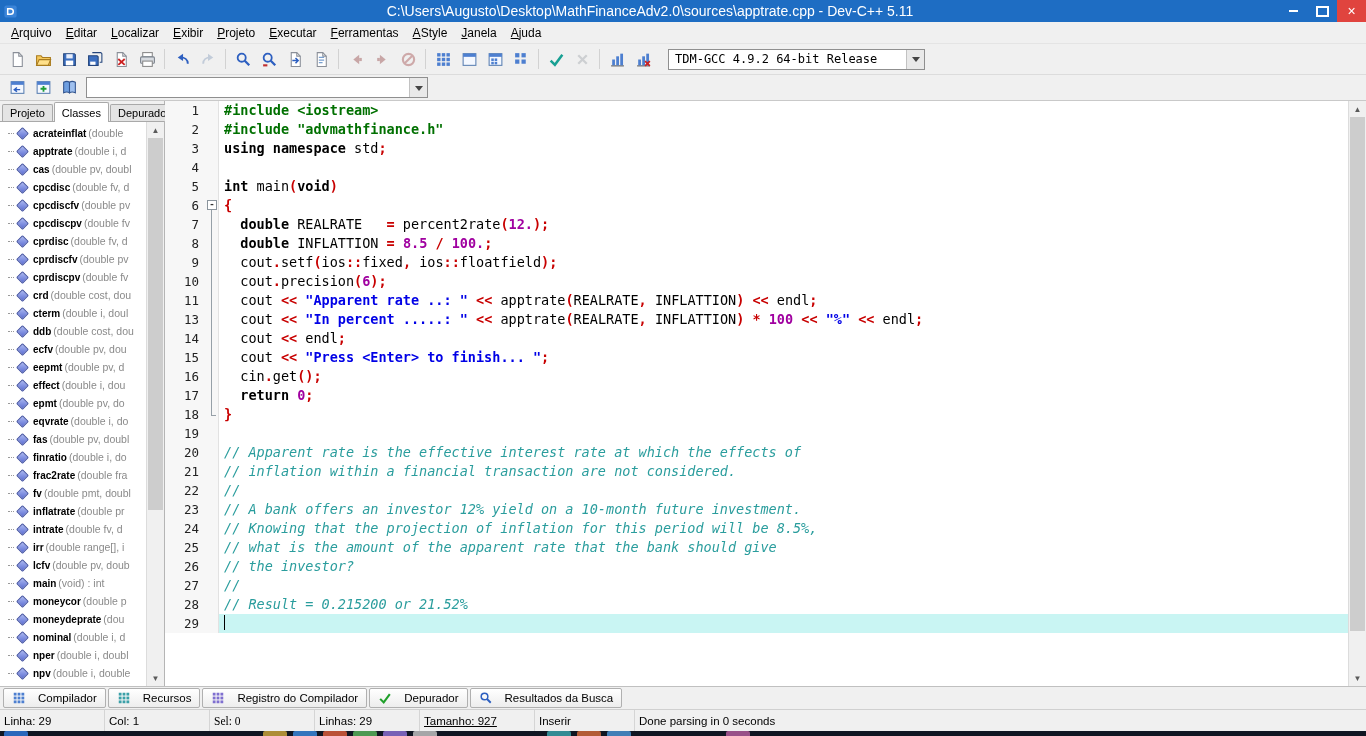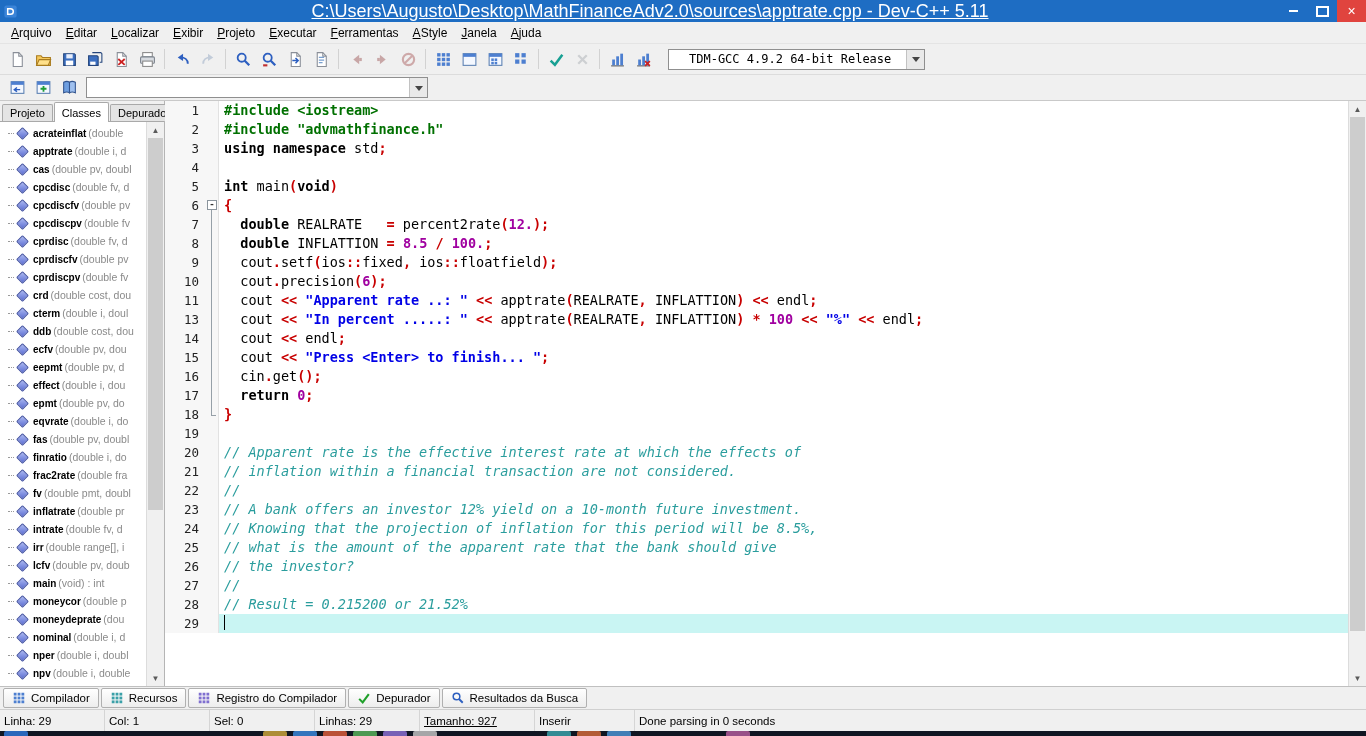--- a/index.html
+++ b/index.html
@@ -3,42 +3,42 @@
 <meta charset="utf-8">
 <style>
   html,body{margin:0;padding:0;}
   body{width:1366px;height:736px;overflow:hidden;font-family:"Liberation Sans",sans-serif;background:#f0f0f0;
        -webkit-font-smoothing:antialiased;}
   .app{display:flex;flex-direction:column;width:1366px;height:736px;}
 
   
   .titlebar{height:22px;background:#1e6dc3;display:flex;align-items:center;color:#fff;flex:none;}
   .app-icon{width:18px;height:16px;margin-left:3px;flex:none;display:flex;align-items:center;}
-  .title-text{flex:1;text-align:center;font-size:18px;white-space:nowrap;overflow:hidden;text-decoration:underline;}
+  .title-text{flex:1;text-align:center;font-size:14px;white-space:nowrap;overflow:hidden;}
   .win-btns{display:flex;flex:none;height:22px;}
   .wbtn{width:29px;height:22px;display:flex;align-items:center;justify-content:center;}
   .wbtn.close{background:#e0443e;font-size:14px;line-height:14px;}
   .minbar{width:9px;height:2px;background:#fff;display:block;}
   .maxbox{width:9px;height:7px;border:2px solid #fff;display:block;}
 
   
   .menubar{height:21px;display:flex;align-items:center;background:#f0f0f0;border-bottom:1px solid #e4e4e4;font-size:12px;flex:none;padding-left:4px;}
   .menu-item{padding:2px 7px;color:#000;}
   .menu-item u{text-decoration:underline;}
 
   
   .toolbar{display:flex;align-items:center;background:#f0f0f0;flex:none;padding:0 4px;}
   .t1{height:30px;border-bottom:1px solid #dcdcdc;}
   .t2{height:25px;border-bottom:1px solid #c9c9c9;}
   .tbtn{width:26px;height:24px;border:none;background:transparent;display:flex;align-items:center;justify-content:center;padding:0;border-radius:2px;}
   .tbtn.dim{opacity:.4;}
   .tsep{width:1px;height:20px;background:#d2d2d2;margin:0 4px;display:inline-block;}
   .icon{display:inline-flex;align-items:center;justify-content:center;}
   .combo{height:21px;background:#fff;border:1px solid #8f8f8f;display:flex;align-items:center;
-         font-family:"DejaVu Sans Mono",monospace;font-size:12px;padding-left:20px;box-sizing:border-box;color:#000;}
+         font-family:"DejaVu Sans Mono",monospace;font-size:12px;padding-left:6px;box-sizing:border-box;color:#000;}
   .combo .cval{flex:1;white-space:nowrap;overflow:hidden;}
   .combo .arrow{width:17px;height:19px;margin-left:auto;background:#e9e9e9;border-left:1px solid #c2c2c2;display:flex;align-items:center;justify-content:center;flex:none;}
   .tri{width:0;height:0;border:4px solid transparent;border-top:5px solid #444;margin-top:5px;}
   .compiler{width:257px;margin-left:12px;}
   .globals{width:372px;margin-left:12px;}
   .members{width:342px;margin-left:4px;}
 
   
   .workspace{display:flex;height:585px;flex:none;}
   .leftpanel{width:164px;flex:none;display:flex;flex-direction:column;border-right:1px solid #b5b5b5;background:#fff;}
@@ -80,21 +80,21 @@
   .tk-c{color:#2a9d9d;font-style:italic;}
 
   
   .vscroll{width:17px;flex:none;background:#f0f0f0;border-left:1px solid #dcdcdc;display:flex;flex-direction:column;}
   .vs-btn{height:16px;flex:none;display:flex;align-items:center;justify-content:center;font-size:8px;color:#5a5a5a;background:#f0f0f0;}
   .vs-track{flex:1;position:relative;}
   .vs-thumb{position:absolute;left:1px;right:1px;background:#cdcdcd;}
 
   
   .bottombar{height:22px;flex:none;background:#f0f0f0;border-top:1px solid #c0c0c0;display:flex;align-items:center;padding-left:3px;}
-  .btab{display:flex;align-items:center;gap:5px;padding:0 8px;height:18px;border:1px solid #b0b0b0;
+  .btab{display:flex;align-items:center;gap:12px;padding:0 8px;height:18px;border:1px solid #b0b0b0;
         background:linear-gradient(#ffffff,#ededed);font-size:11.5px;margin-right:2px;border-radius:2px;white-space:nowrap;color:#000;}
 
   
   .statusbar{height:21px;flex:none;background:#f0f0f0;border-top:1px solid #d0d0d0;display:flex;align-items:center;font-size:11.5px;color:#000;}
   .sseg{padding-left:4px;height:100%;display:flex;align-items:center;border-right:1px solid #d5d5d5;box-sizing:border-box;flex:none;white-space:nowrap;}
   .sseg.last{flex:1;border-right:none;}
 
   
   .taskbar{height:10px;flex:none;background:#101622;display:flex;align-items:flex-start;overflow:hidden;}
   .tb-ic{width:24px;height:12px;border-radius:2px;opacity:.85;flex:none;}
@@ -838,21 +838,21 @@
             <circle cx="6.3" cy="6.3" r="3.8" fill="none" stroke="#2d5fc0" stroke-width="1.7"></circle>
             <path d="M9.2 9.2l4.2 4.2" stroke="#2d5fc0" stroke-width="2.2"></path>
           </svg>
         </span>
         <span>Resultados da Busca</span>
       </div>
     </div>
   <div class="statusbar" id="status">
       <div class="sseg" style="width: 105px;">Linha: 29</div>
       <div class="sseg" style="width: 105px;">Col: 1</div>
-      <div class="sseg" style="width: 105px;">Sel: 0</div>
+      <div class="sseg" style="width: 105px; font-family: Liberation Serif, serif;">Sel: 0</div>
       <div class="sseg" style="width: 105px;">Linhas: 29</div>
       <div class="sseg" style="width: 115px; text-decoration: underline;">Tamanho: 927</div>
       <div class="sseg" style="width: 100px;">Inserir</div>
       <div class="sseg last">Done parsing in 0 seconds</div>
     </div>
   <div class="taskbar" id="taskbar">
       <div class="tb-ic" style="background: rgb(47, 118, 214); margin-left: 4px;"></div>
       <div class="tb-ic" style="background: rgb(201, 162, 58); margin-left: 235px;"></div>
       <div class="tb-ic" style="background: rgb(58, 134, 216); margin-left: 6px;"></div>
       <div class="tb-ic" style="background: rgb(216, 92, 58); margin-left: 6px;"></div>

